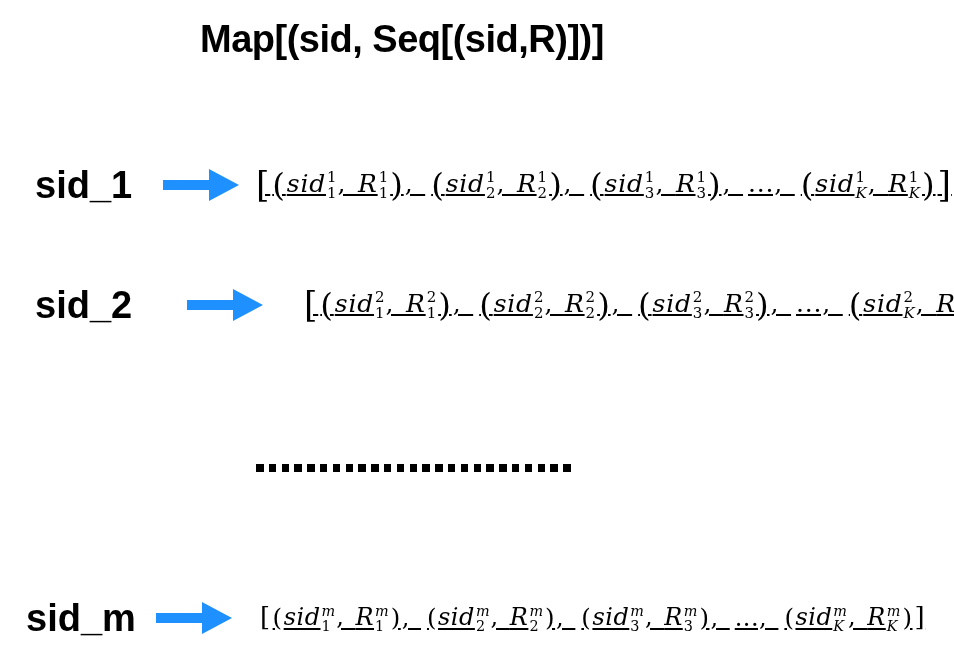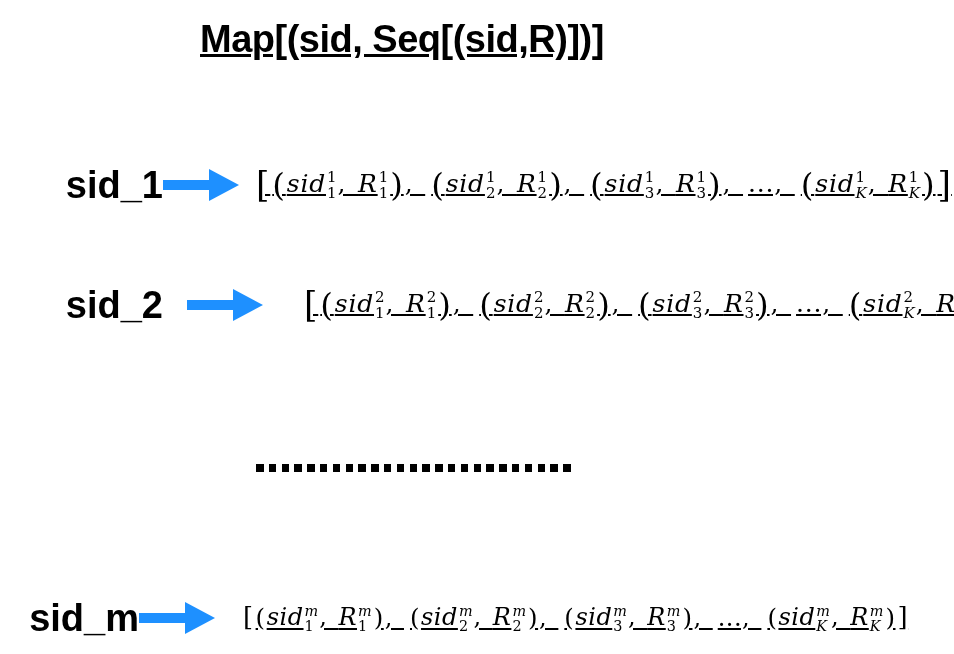--- a/index.html
+++ b/index.html
@@ -13,38 +13,37 @@
     color: #000000;
   }
   .title {
     position: absolute;
     left: 200px;
     top: 18px;
     font-size: 38px;
     font-weight: bold;
     letter-spacing: -0.5px;
     white-space: nowrap;
-    text-decoration: underline;
   }
   .row {
     position: absolute;
     display: flex;
     align-items: center;
     height: 60px;
     white-space: nowrap;
   }
   .row-1 { top: 155px; left: 35px; }
   .row-2 { top: 275px; left: 35px; gap: 24px; }
-  .row-m { top: 588px; left: 9px; text-align: right; }
+  .row-m { top: 588px; left: 26px; }
   .key {
     font-weight: bold;
     font-size: 38px;
     flex: 0 0 auto;
   }
-  .row-1 .key, .row-2 .key { width: 128px; text-align: right; }
+  .row-1 .key, .row-2 .key { width: 128px; }
   .row-m .key { width: 130px; }
   .arrow {
     flex: 0 0 auto;
     width: 76px;
     height: 36px;
     margin-right: 16px;
   }
   .row-m .arrow { margin-right: 27px; }
   
   .math {

